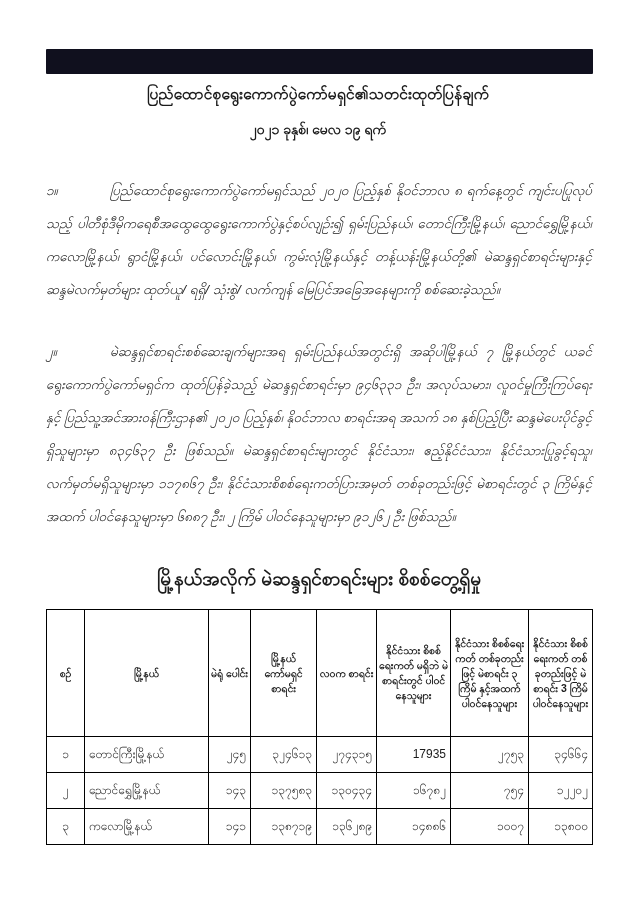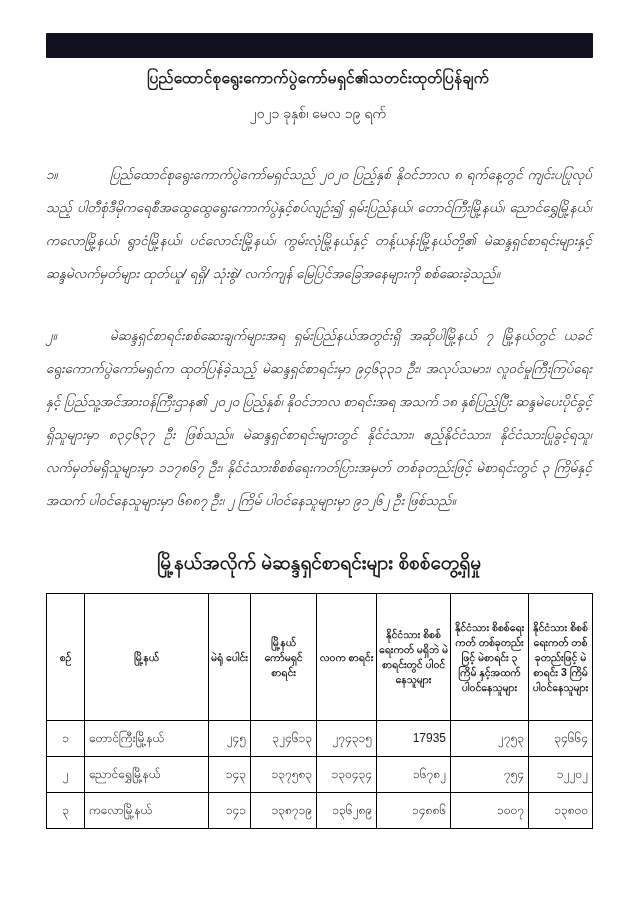--- a/index.html
+++ b/index.html
@@ -1,32 +1,32 @@
 <!DOCTYPE html>
 <html><head>
 <meta charset="utf-8">
 <style>
   html,body{margin:0;padding:0;}
   body{
     width:636px;height:904px;background:#ffffff;position:relative;
     font-family:"Liberation Sans",sans-serif;color:#1b1b1b;
     -webkit-font-smoothing:antialiased;overflow:hidden;
   }
-  .page{position:absolute;inset:0;}
+  .page{position:absolute;inset:0;margin-top:16px;}
   .top-bar{
     position:absolute;left:46px;top:33px;width:547px;height:25px;
     background:#10101e;border-radius:1px;
   }
   .title{
     position:absolute;top:68px;left:0;right:0;text-align:center;
     font-size:15.5px;font-weight:bold;letter-spacing:.2px;
   }
   .date-line{
     position:absolute;top:104px;left:0;right:0;text-align:center;
-    font-size:14px;font-weight:normal;
+    font-size:14px;font-weight:bold;
   }
   .body-text{
     position:absolute;left:46px;right:44px;top:158px;
     font-size:13.5px;line-height:33px;text-align:justify;
   }
   .para{margin:0 0 29px 0;font-style:italic;}
   .para-num{display:inline-block;width:64px;vertical-align:top;}
   .table-title{
     text-align:center;font-weight:bold;font-size:19px;
     margin:2px 0 14px 0;

